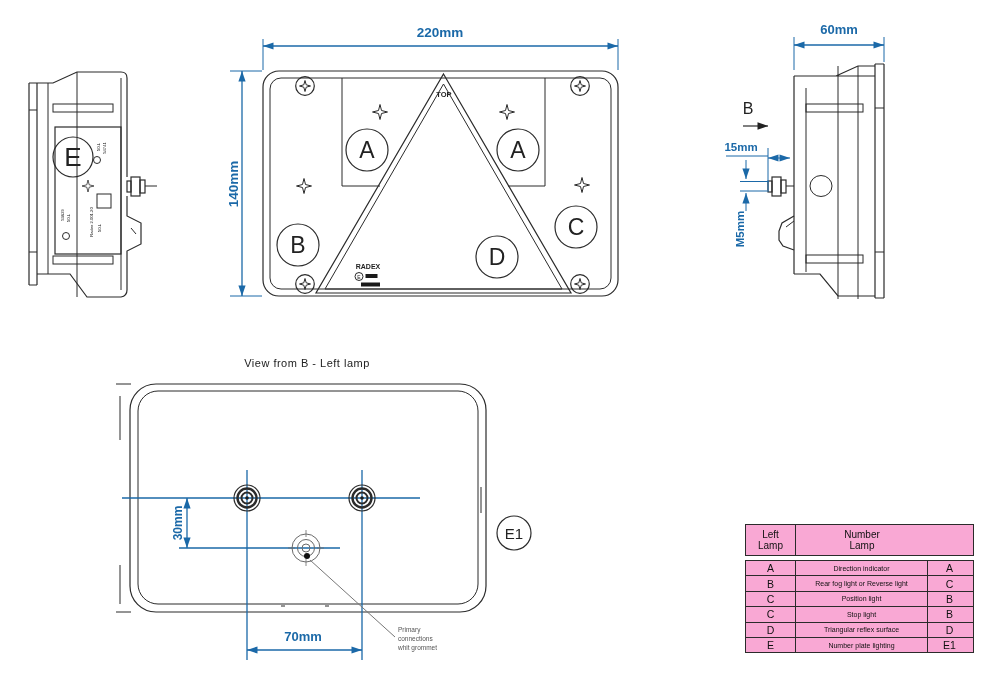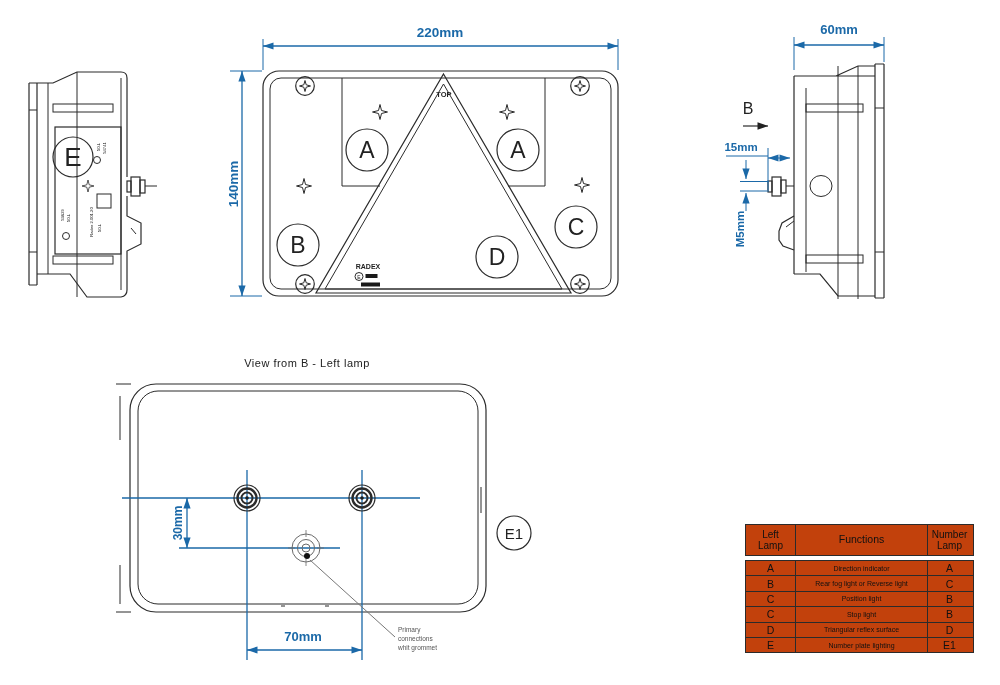--- a/index.html
+++ b/index.html
@@ -9,21 +9,21 @@
   .k{stroke:#2b2b2b;fill:none;stroke-width:1.2;}
   .k2{stroke:#2b2b2b;fill:none;stroke-width:1;}
   .kg{stroke:#6a6a6a;fill:none;stroke-width:1;}
   .b{stroke:#1B69A8;fill:none;stroke-width:1.3;}
   .b2{stroke:#1B69A8;fill:none;stroke-width:1;}
   .bt{fill:#1B69A8;font-weight:bold;}
   .dk{fill:#222;}
   .micro{fill:#111;font-size:4.2px;}
   
   .functions-table{position:absolute;left:745px;top:524px;width:229px;color:#111;}
-  .tbl-box{border:1.4px solid #2b2b2b;background:#c2410c;box-sizing:border-box;}
+  .tbl-box{border:1.4px solid #2b2b2b;background:#f9a8d4;box-sizing:border-box;}
   .tbl-head{display:grid;grid-template-columns:50px 132px 43px;height:32px;}
   .tbl-body{margin-top:4px;}
   .trow{display:grid;grid-template-columns:50px 132px 43px;height:14.4px;border-bottom:1px solid #2b2b2b;}
   .trow:last-child{border-bottom:none;}
   .cell{border-right:1px solid #2b2b2b;display:flex;align-items:center;justify-content:center;
         flex-direction:row;overflow:hidden;}
   .cell:last-child{border-right:none;}
   .tbl-head .cell{flex-direction:column;font-size:10px;line-height:1.12;}
   .cell.letter{font-size:10.5px;}
   .cell.fn{font-size:7px;white-space:nowrap;}
@@ -211,21 +211,20 @@
   </g>
 </svg>
 
 
 <div class="functions-table">
   <div class="tbl-box tbl-head">
     <div class="cell">
       <span>Left</span>
       <span>Lamp</span>
     </div>
-    <div class="cell" style="font-size:10.5px">Functions</div>
     <div class="cell">
       <span>Number</span>
       <span>Lamp</span>
     </div>
   </div>
   <div class="tbl-box tbl-body">
     <div class="trow">
       <div class="cell letter">A</div>
       <div class="cell fn">Direction indicator</div>
       <div class="cell letter">A</div>

